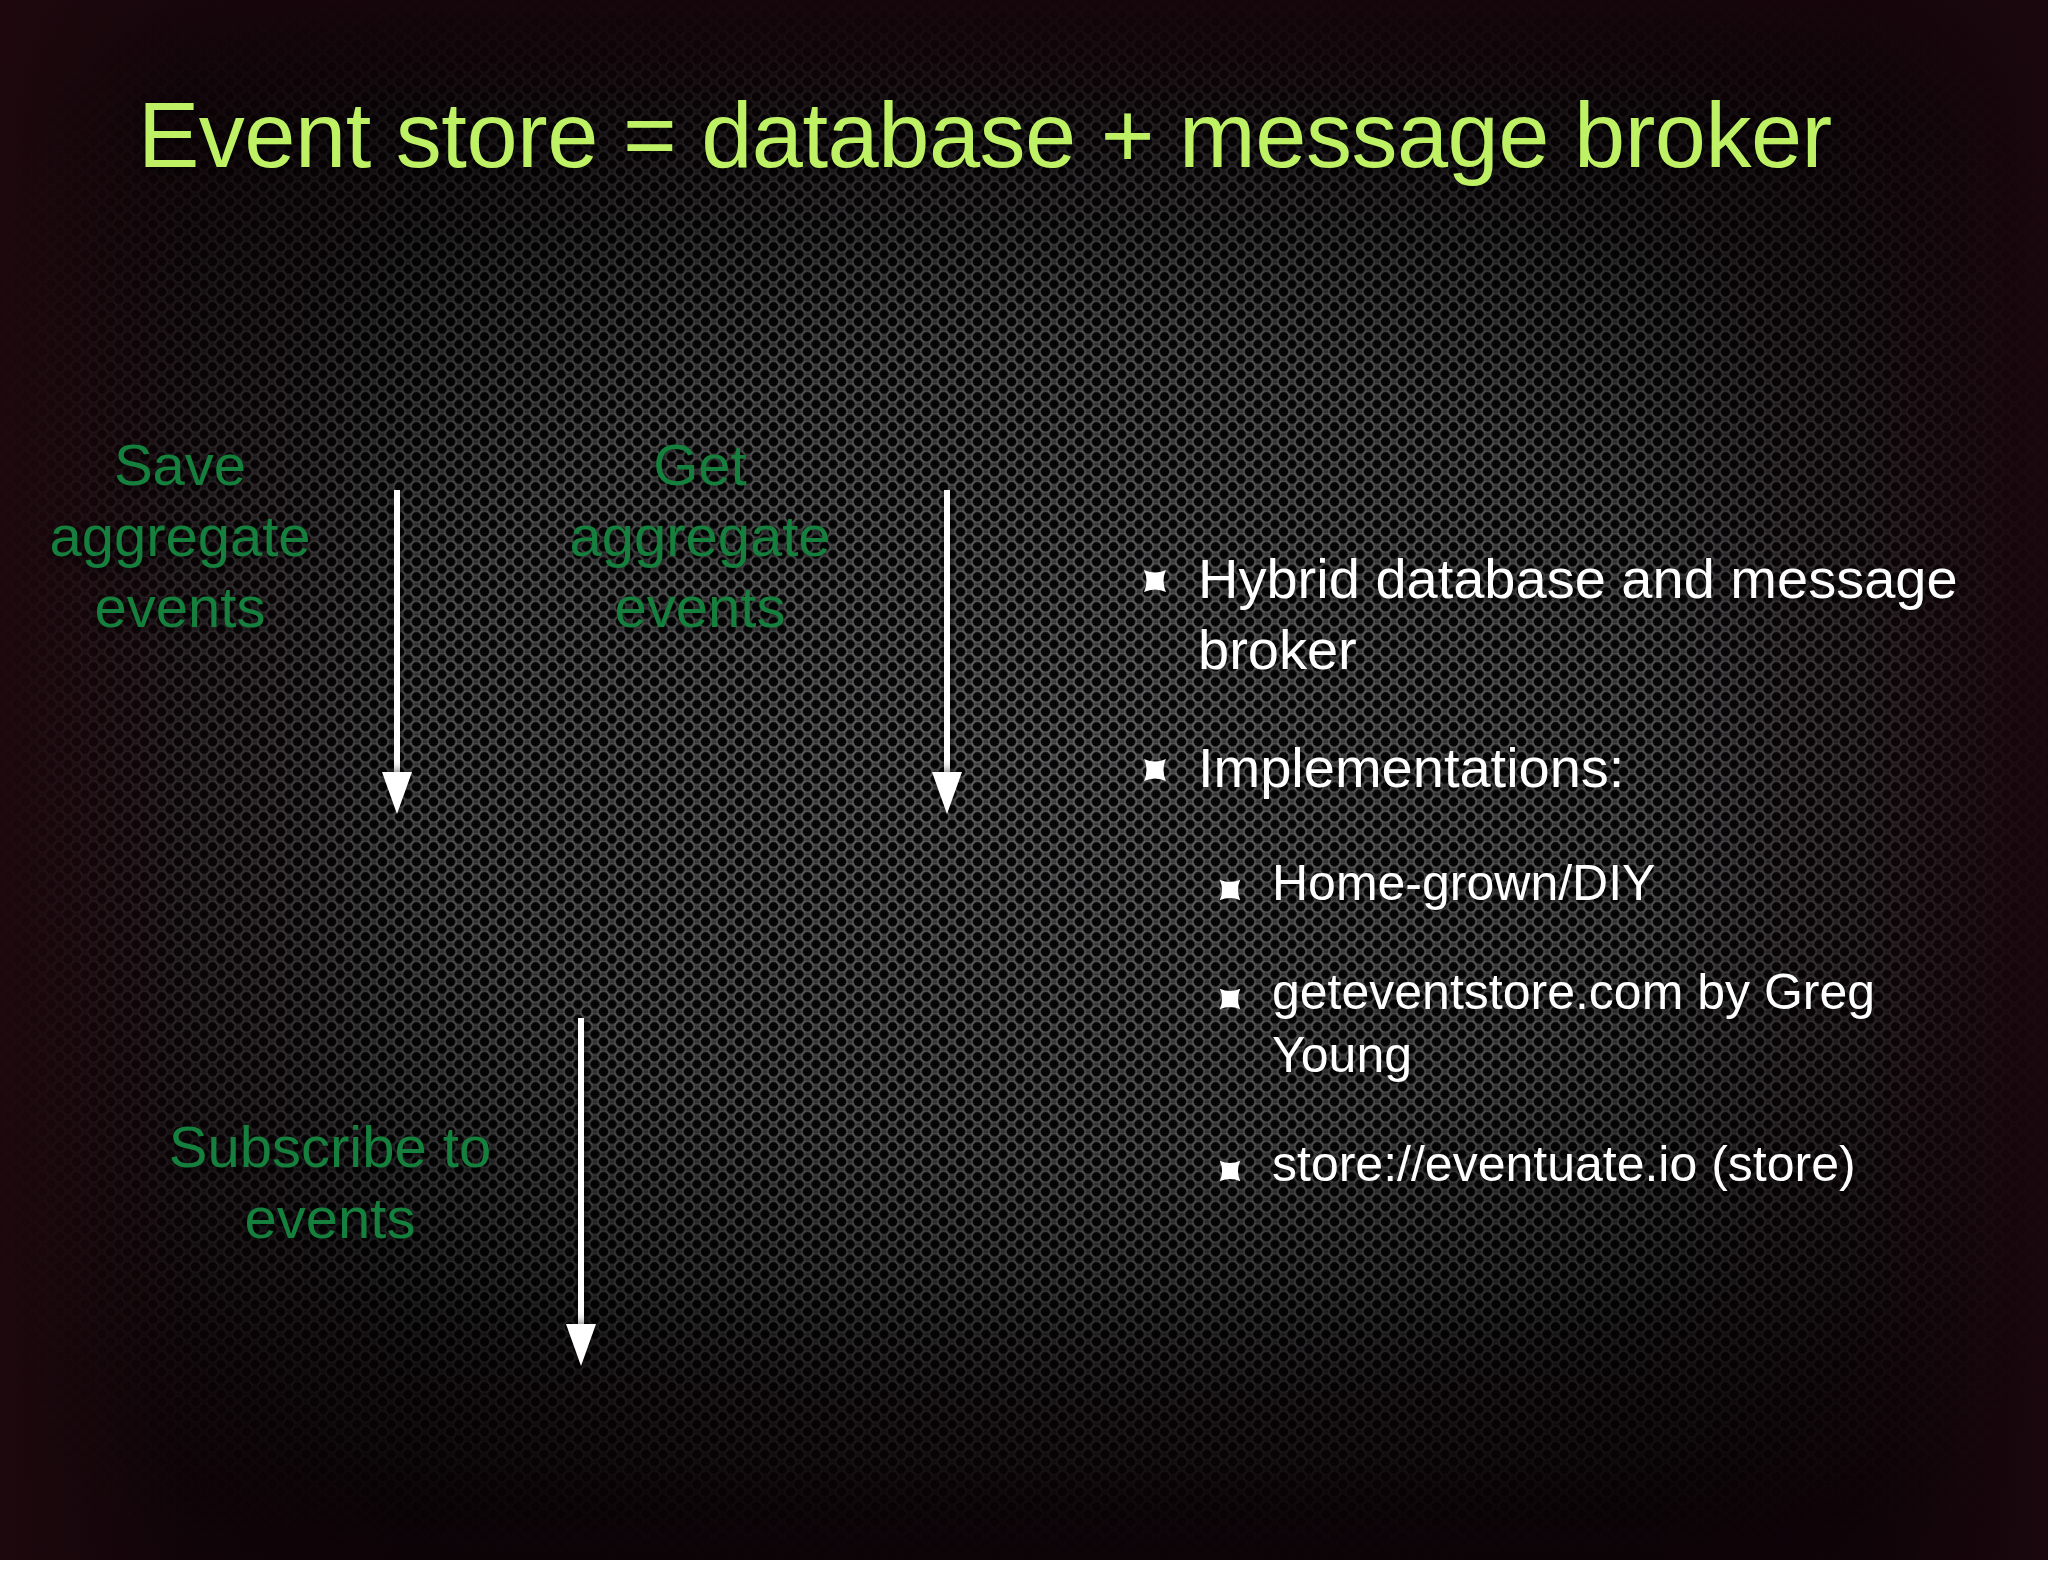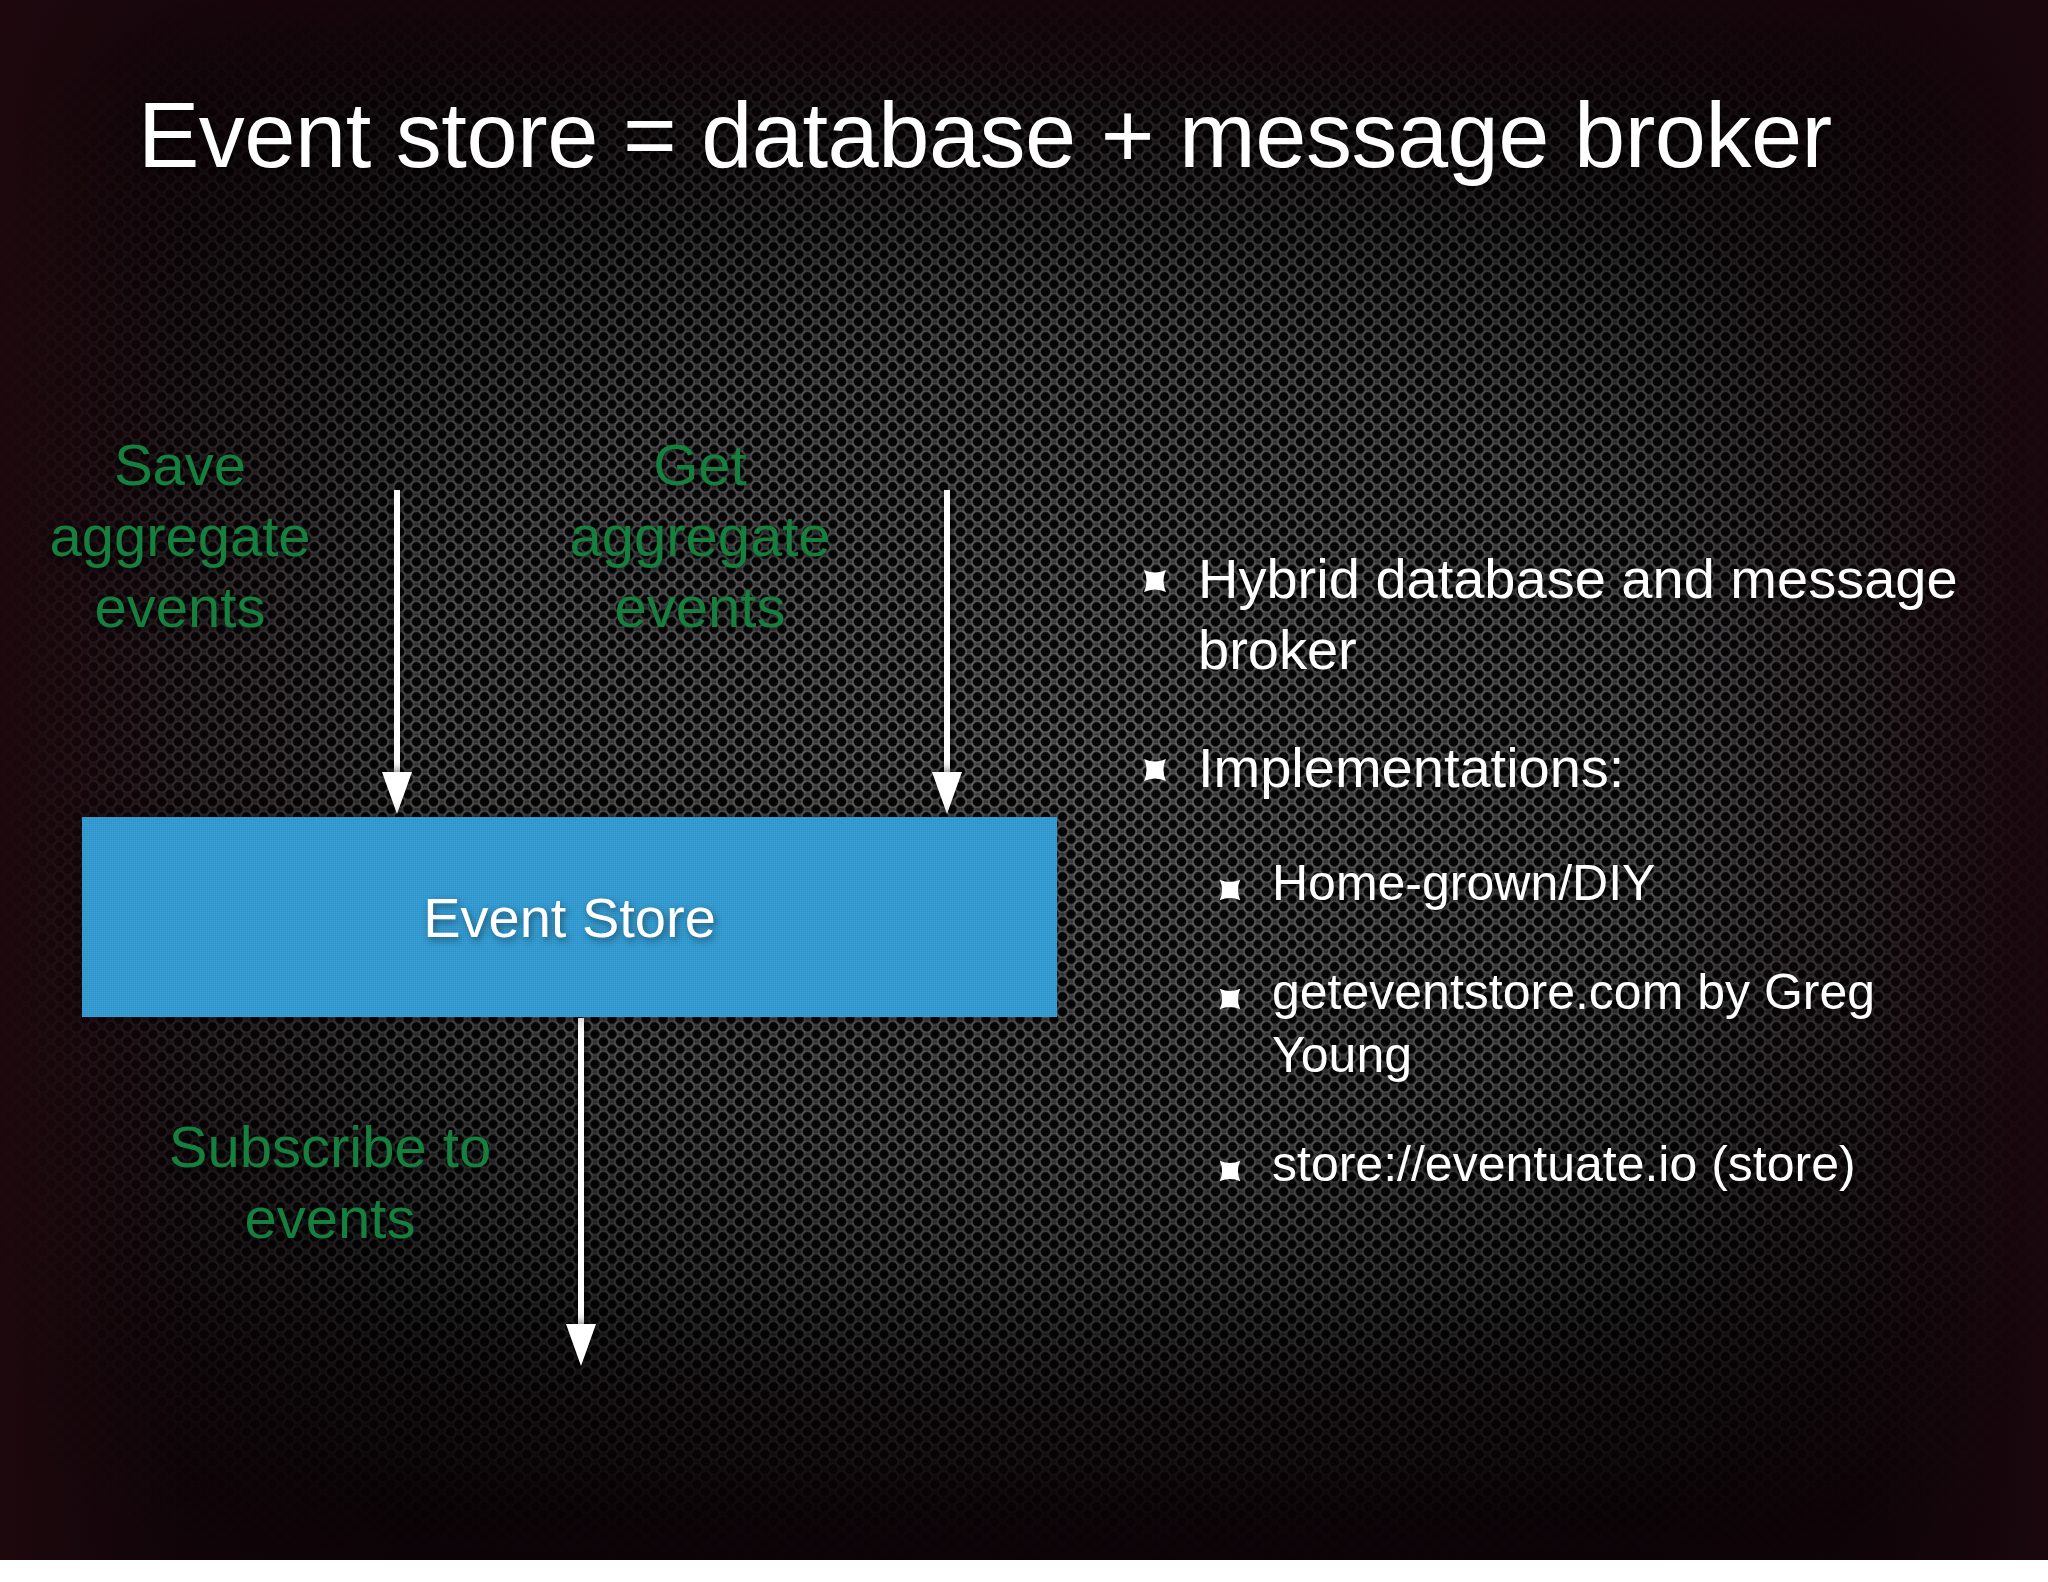--- a/index.html
+++ b/index.html
@@ -77,21 +77,21 @@
 
   .slide-title {
     position: absolute;
     left: 138px;
     top: 78px;
     width: 1790px;
     font-size: 92px;
     line-height: 1.25;
     font-weight: 400;
     letter-spacing: -0.5px;
-    color: #ffffff;
+    color: #bef264;
     text-shadow: 0 2px 10px rgba(0,0,0,0.85);
   }
 
   
   .diag-label {
     position: absolute;
     text-align: center;
     font-size: 58px;
     line-height: 1.22;
     color: #15803d;
@@ -242,23 +242,20 @@
       <div id="arrow-get" class="arrow">
         <div class="shaft"></div>
         <div class="head"></div>
       </div>
 
       <div id="arrow-subscribe" class="arrow">
         <div class="shaft"></div>
         <div class="head"></div>
       </div>
 
-      <div id="event-store-box">
-        <span id="event-store-label">Event Store</span>
-      </div>
 
       <div id="bullets">
 
         <div class="bullet-row">
           <span class="bullet-glyph">
             <svg width="30" height="30" viewBox="0 0 30 30" aria-hidden="true">
               <path d="M4 4 Q15 9 26 4 Q21 15 26 26 Q15 21 4 26 Q9 15 4 4 Z" fill="#ffffff"></path>
             </svg>
           </span>
           <span class="bullet-text">Hybrid database and message broker</span>

